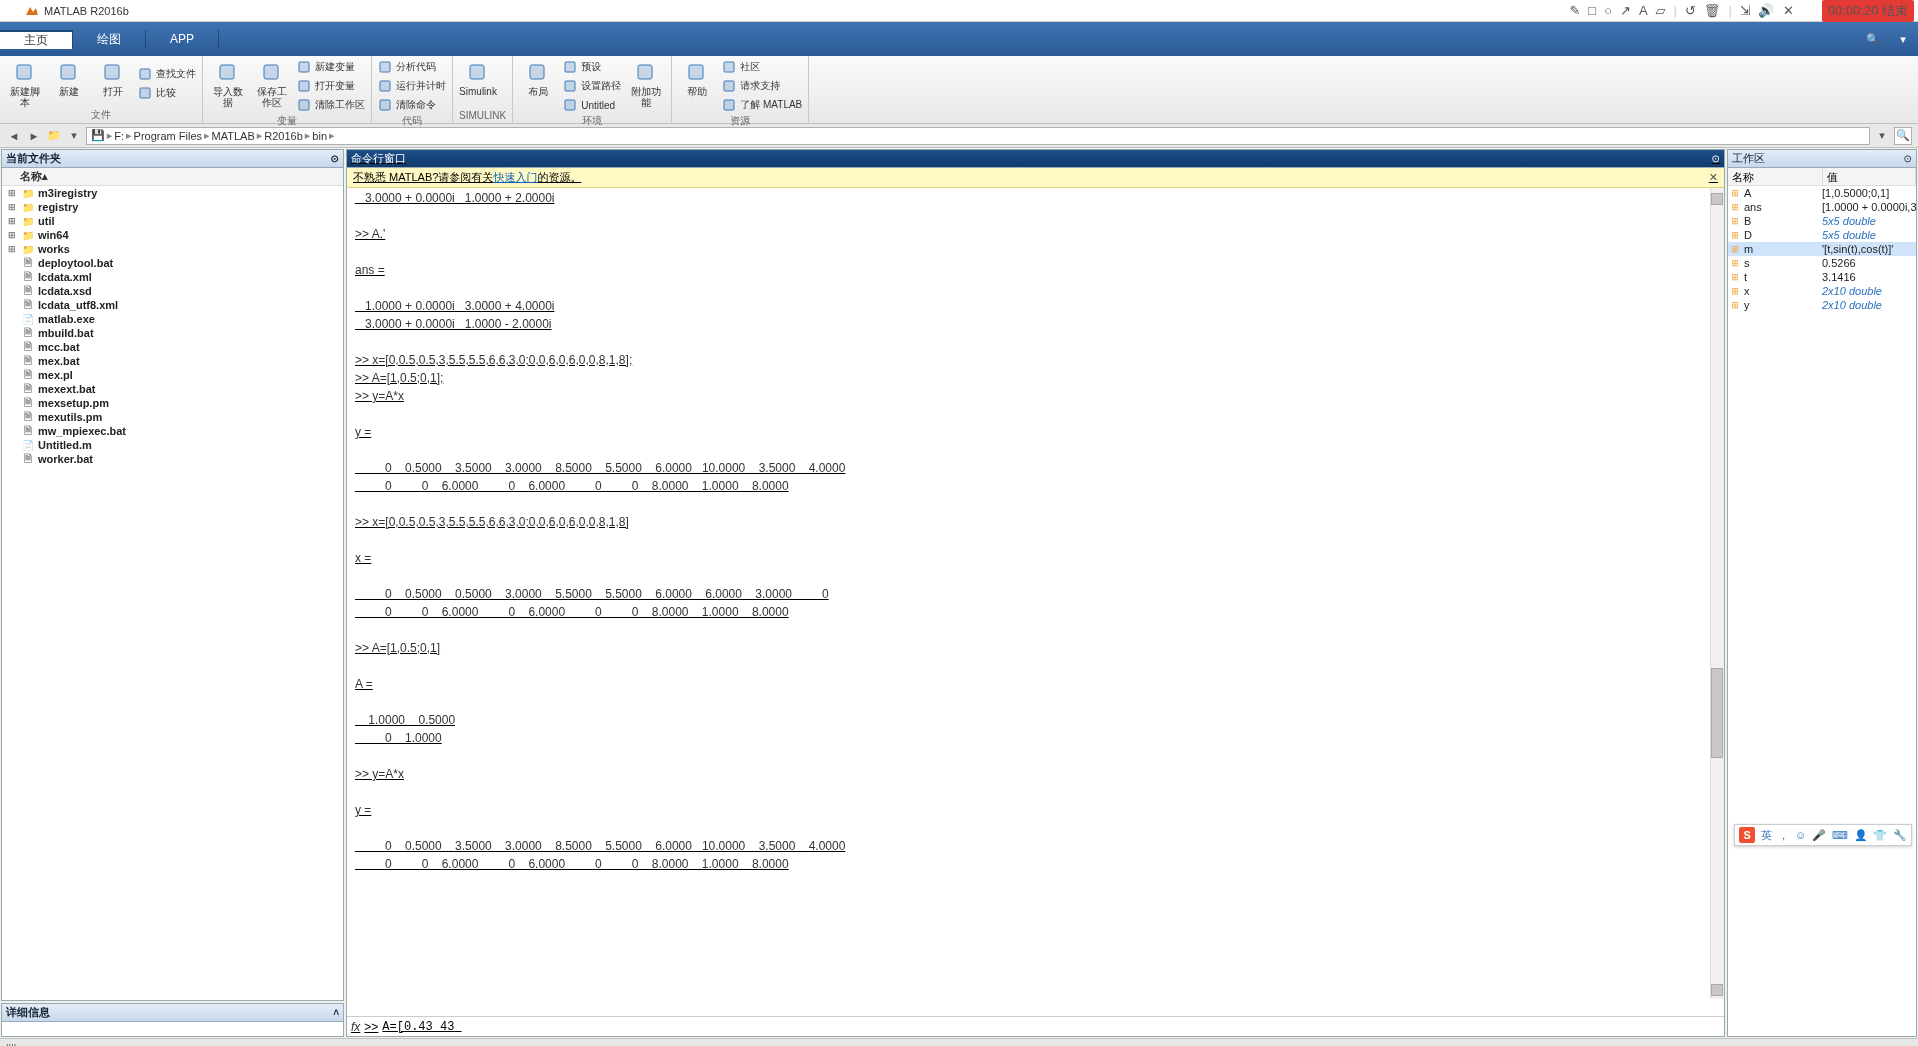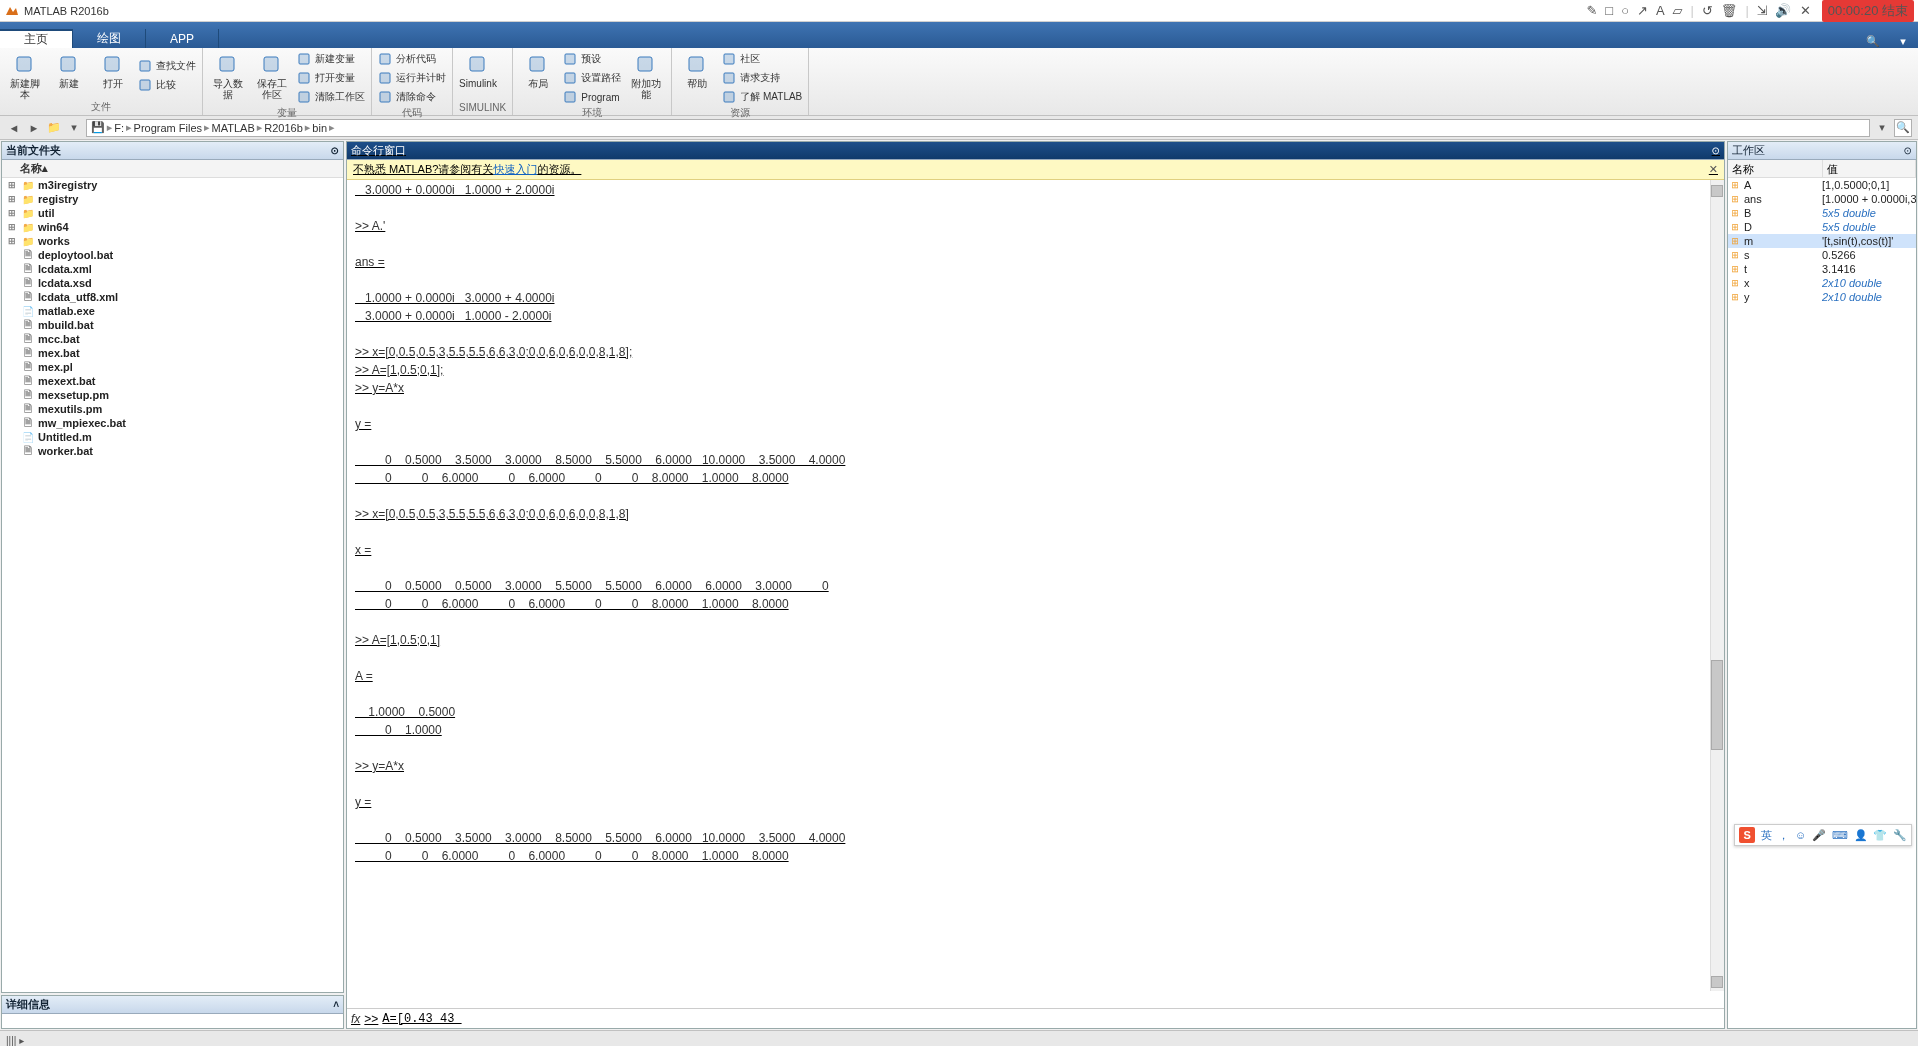--- a/index.html
+++ b/index.html
@@ -1,26 +1,26 @@
 <!DOCTYPE html>
 <html><head>
 <meta charset="utf-8">
 <style>
 * { box-sizing: border-box; margin: 0; padding: 0; font-family: "Microsoft YaHei", Arial, sans-serif; }
 html, body { width: 1918px; height: 1046px; overflow: hidden; background: #f0f0f0; }
 
-.titlebar { height: 22px; background: #fff; display: flex; align-items: center; border-bottom: 1px solid #d0d0d0; }
+.titlebar { height: 22px; background: #fff; display: flex; align-items: center; border-bottom: 1px solid #d0d0d0; padding-left: 20px; }
 .titlebar .app-icon { width: 16px; height: 16px; margin: 0 4px; }
 .titlebar .title { font-size: 11px; color: #333; }
 .titlebar .spacer { flex: 1; }
 .titlebar .win-tools { display: flex; align-items: center; gap: 8px; padding-right: 4px; }
 .titlebar .win-tools span { font-size: 13px; color: #555; cursor: pointer; }
-.rec-badge { background: #e53935; color: #fff; font-size: 11px; padding: 2px 6px; border-radius: 2px; margin-left: 3px; }
-
-.tabstrip { height: 26px; background: linear-gradient(#3f74b3, #2a5a94); display: flex; align-items: flex-end; }
+.rec-badge { background: #e53935; color: #fff; font-size: 11px; padding: 2px 6px; border-radius: 2px; margin-left: 20px; }
+
+.tabstrip { height: 34px; background: linear-gradient(#3f74b3, #2a5a94); display: flex; align-items: center; }
 .tabstrip .tab { padding: 0 24px; font-size: 12px; color: #fff; display: flex; align-items: center; border-right: 1px solid #1e4a7a; cursor: pointer; }
 .tabstrip .tab.active { background: #fff; color: #333; border-top: 2px solid #1e4a7a; }
 .tabstrip .tab-tail { flex:1; }
 .tabstrip .tab-extra { width: 30px; display:flex; align-items:center; justify-content:center; color:#fff; font-size:11px; }
 
 .ribbon { height: 68px; background: linear-gradient(#fafafa, #e8e8e8); border-bottom: 1px solid #c0c0c0; display: flex; }
 .ribbon-group { border-right: 1px solid #c8c8c8; padding: 2px 6px 0 6px; display: flex; flex-direction: column; }
 .ribbon-row { display: flex; gap: 6px; flex: 1; }
 .rbtn-large { display: flex; flex-direction: column; align-items: center; justify-content: flex-start; width: 38px; padding-top: 4px; cursor: pointer; }
 .rbtn-large .ricon { width: 22px; height: 22px; }
@@ -295,21 +295,21 @@
               </svg>
             </span>
             <span>设置路径</span>
           </div>
           <div class="rbtn-small">
             <span class="ricon-s">
               <svg viewBox="0 0 14 14" width="14" height="14">
                 <rect x="2" y="2" width="10" height="10" rx="1" fill="#3a7abd" fill-opacity=".25" stroke="#3a7abd"></rect>
               </svg>
             </span>
-            <span>Program</span>
+            <span>Untitled</span>
           </div>
         </div>
         <div class="rbtn-large">
           <span class="ricon">
             <svg viewBox="0 0 20 20" width="20" height="20">
               <rect x="3" y="3" width="14" height="14" rx="2" fill="#3a7abd" fill-opacity=".25" stroke="#3a7abd"></rect>
             </svg>
           </span>
           <span class="rlab">附加功能</span>
         </div>

